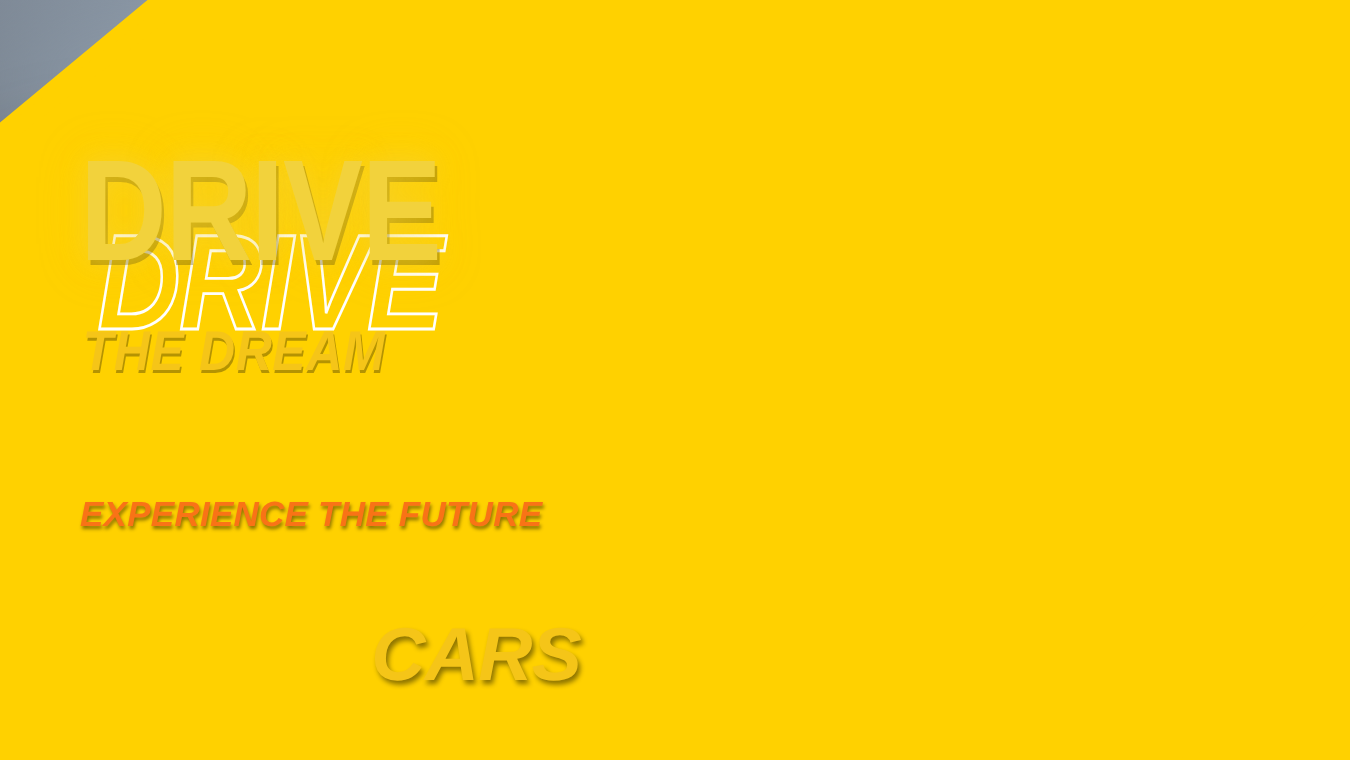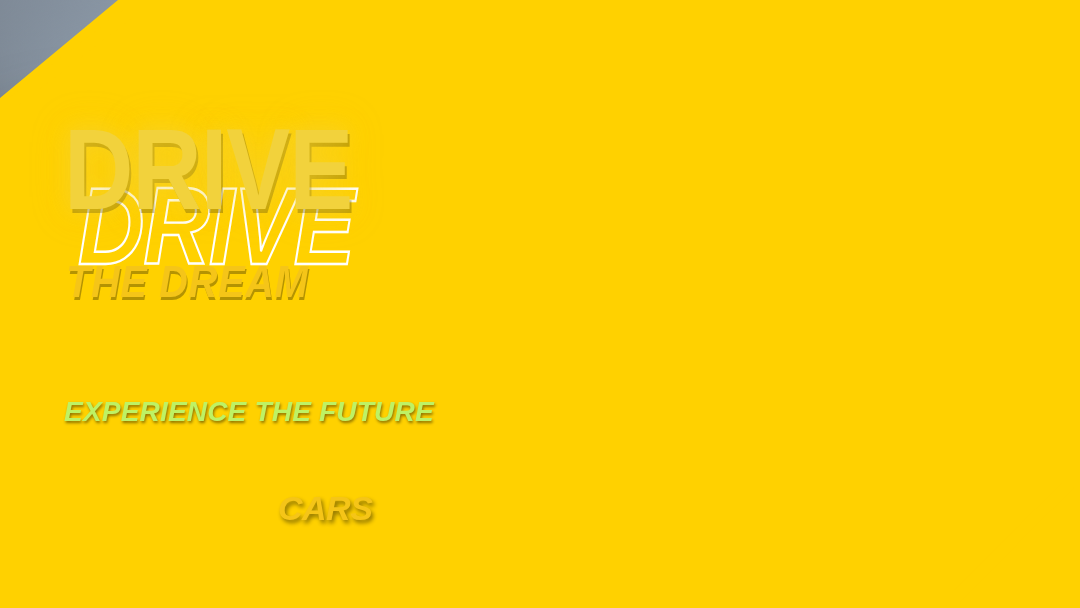--- a/index.html
+++ b/index.html
@@ -180,30 +180,30 @@
     position:absolute;left:66px;top:257px;
     font-size:40px;font-weight:900;font-style:italic;letter-spacing:.5px;
     color:#F5C518;transform:scaleY(1.12);transform-origin:left top;
     text-shadow:1px 2px 0 rgba(40,32,6,.35);
   }
 
   
   .exp-future{
     position:absolute;left:64px;top:396px;
     font-size:28px;font-weight:900;font-style:italic;letter-spacing:.2px;
-    color:#bef264;text-shadow:1px 2px 3px rgba(0,0,0,.45);
+    color:#f97316;text-shadow:1px 2px 3px rgba(0,0,0,.45);
   }
   .cutting-edge{
     position:absolute;left:64px;top:437px;
     font-size:46px;font-weight:900;font-style:italic;letter-spacing:-.5px;
     color:#F5C518;text-shadow:2px 3px 4px rgba(0,0,0,.45);
   }
   .cars-word{
-    position:absolute;left:278px;top:489px;
-    font-size:34px;font-weight:900;font-style:italic;letter-spacing:-.5px;
+    position:absolute;left:297px;top:489px;
+    font-size:60px;font-weight:900;font-style:italic;letter-spacing:-.5px;
     color:#F5C518;text-shadow:2px 3px 4px rgba(0,0,0,.45);
   }
 </style>
 </head>
 <body>
 
 <div class="stage">
 
   <div class="bg">
     <div class="bg-sky"></div>

